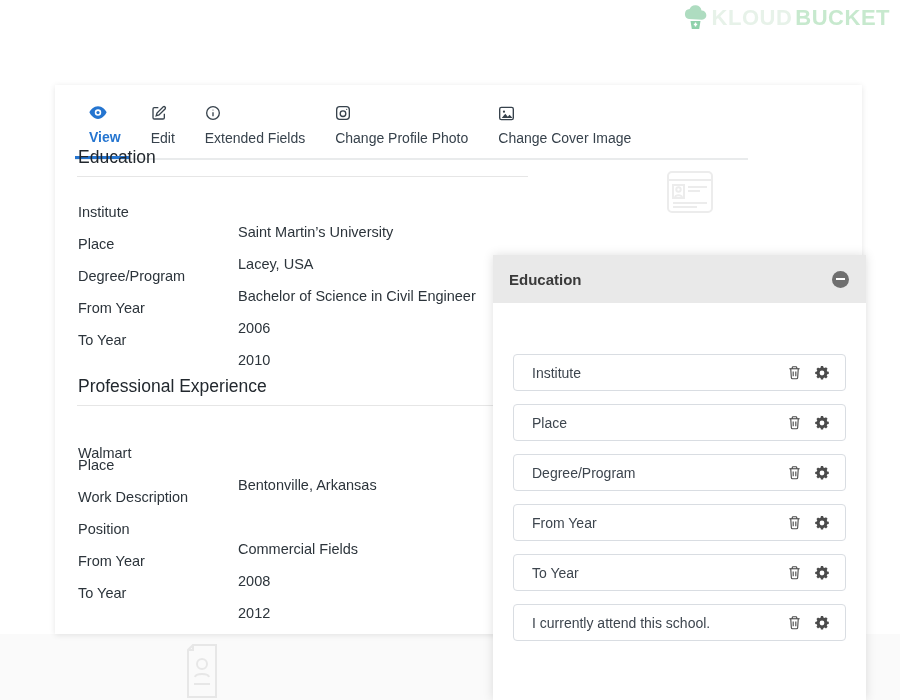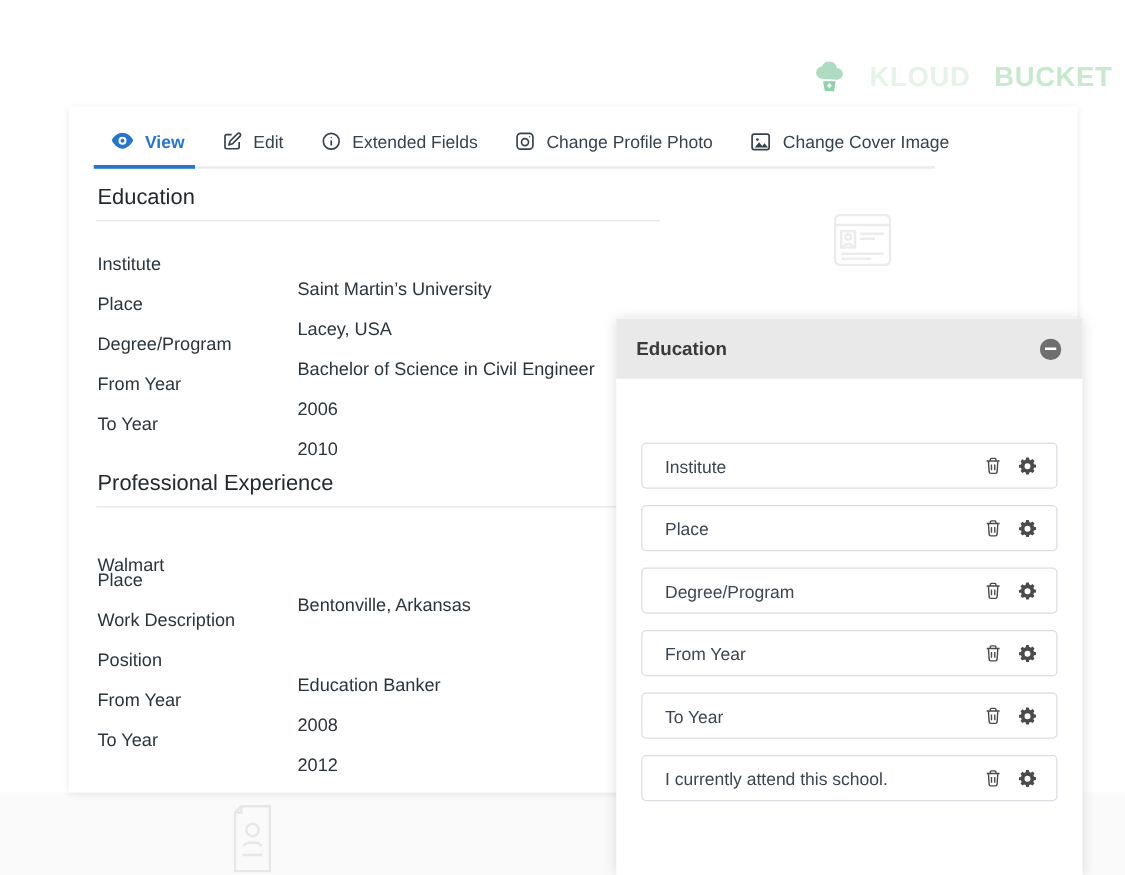--- a/index.html
+++ b/index.html
@@ -1,38 +1,38 @@
 <!DOCTYPE html>
 <html><head>
 <meta charset="utf-8">
 <style>
   * { margin:0; padding:0; box-sizing:border-box; }
   html,body { width:900px; height:700px; background:#ffffff; overflow:hidden;
               font-family:"Liberation Sans", sans-serif; }
   .page { position:relative; width:900px; height:700px; }
 
   
-  .logo { position:absolute; top:5px; right:10px; display:flex; align-items:center; gap:19px;
-          font-weight:800; font-size:22px; letter-spacing:.5px; user-select:none;margin-top:44px; }
+  .logo { position:absolute; top:5px; right:10px; display:flex; align-items:center; gap:3px;
+          font-weight:800; font-size:22px; letter-spacing:.5px; user-select:none; }
   .logo .b1 { color:#e7f2e9; }
   .logo .b2 { color:#c7e9ce; }
 
   
   .bottom-strip { position:absolute; left:0; top:634px; width:900px; height:66px; background:#fafafa; }
   .doc-watermark { position:absolute; left:187px; top:644px; }
 
   
   .card { position:absolute; left:55px; top:85px; width:807px; height:549px; background:#ffffff;
           box-shadow:0 1px 6px rgba(0,0,0,.10); z-index:1; }
 
   
   .tabs { position:absolute; left:20px; top:12px; width:673px; display:flex; align-items:center;
           gap:30px; padding:8px 0 12px 14px; border-bottom:2px solid #e9ebec; }
-  .tab { position:relative; display:flex; align-items:center; gap:9px; font-size:14px;
-         color:#37424c; cursor:pointer; white-space:nowrap; }
+  .tab { position:relative; display:flex; gap:9px; font-size:14px;
+         color:#37424c; cursor:pointer; white-space:nowrap;flex-direction:column; }
   .tab svg { flex:0 0 auto; }
   .tab.active { color:#2575d0; font-weight:bold; }
   .tab.active::after { content:""; position:absolute; left:-14px; right:-8px; bottom:-14px;
                        height:3px; background:#2575d0; }
 
   
   .section-title { position:absolute; left:23px; font-size:17.5px; font-weight:500; color:#22282e; }
   .hr { position:absolute; left:22px; width:451px; height:1px; background:#e6e6e6; }
   .fields { position:absolute; left:23px; width:460px; }
   .frow { display:flex; height:32px; align-items:center; font-size:14.5px; color:#2c343b; }
@@ -159,21 +159,21 @@
       </div>
       <div class="frow">
         <span class="flabel">Place</span>
         <span class="fvalue">Bentonville, Arkansas</span>
       </div>
       <div class="frow">
         <span class="flabel">Work Description</span>
       </div>
       <div class="frow">
         <span class="flabel">Position</span>
-        <span class="fvalue">Education Banker</span>
+        <span class="fvalue">Commercial Fields</span>
       </div>
       <div class="frow">
         <span class="flabel">From Year</span>
         <span class="fvalue">2008</span>
       </div>
       <div class="frow">
         <span class="flabel">To Year</span>
         <span class="fvalue">2012</span>
       </div>
     </div>

